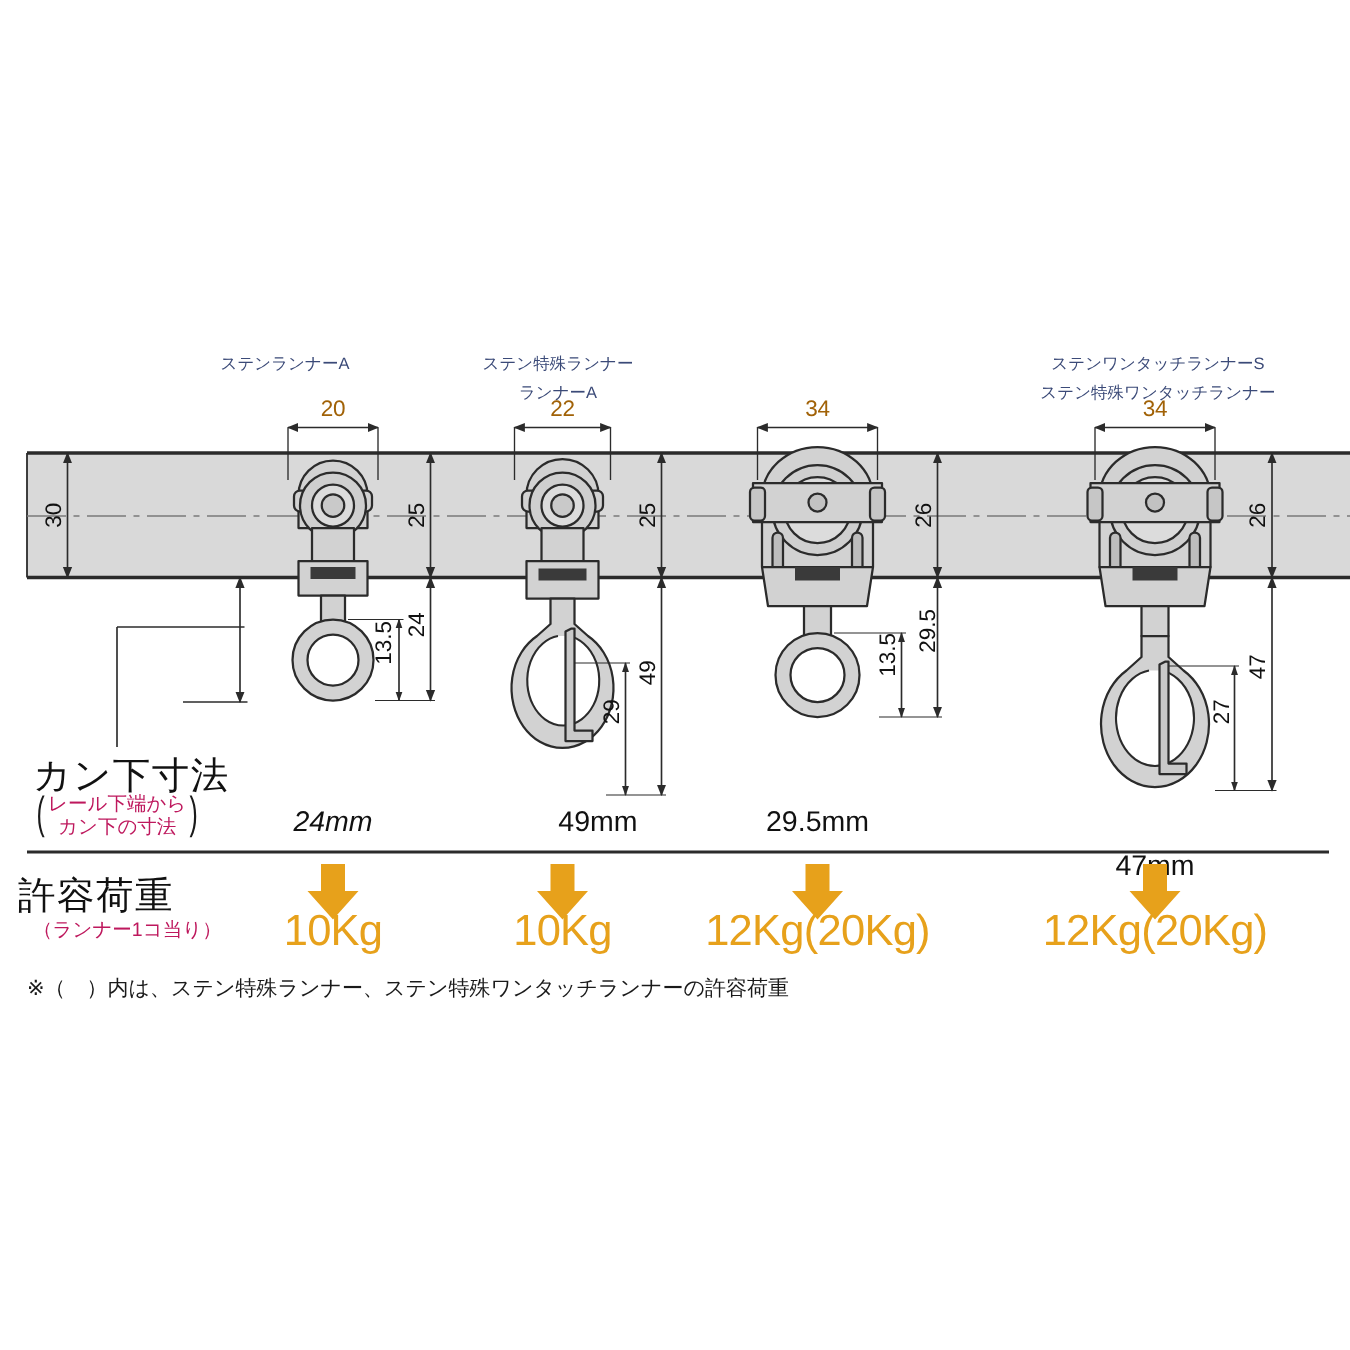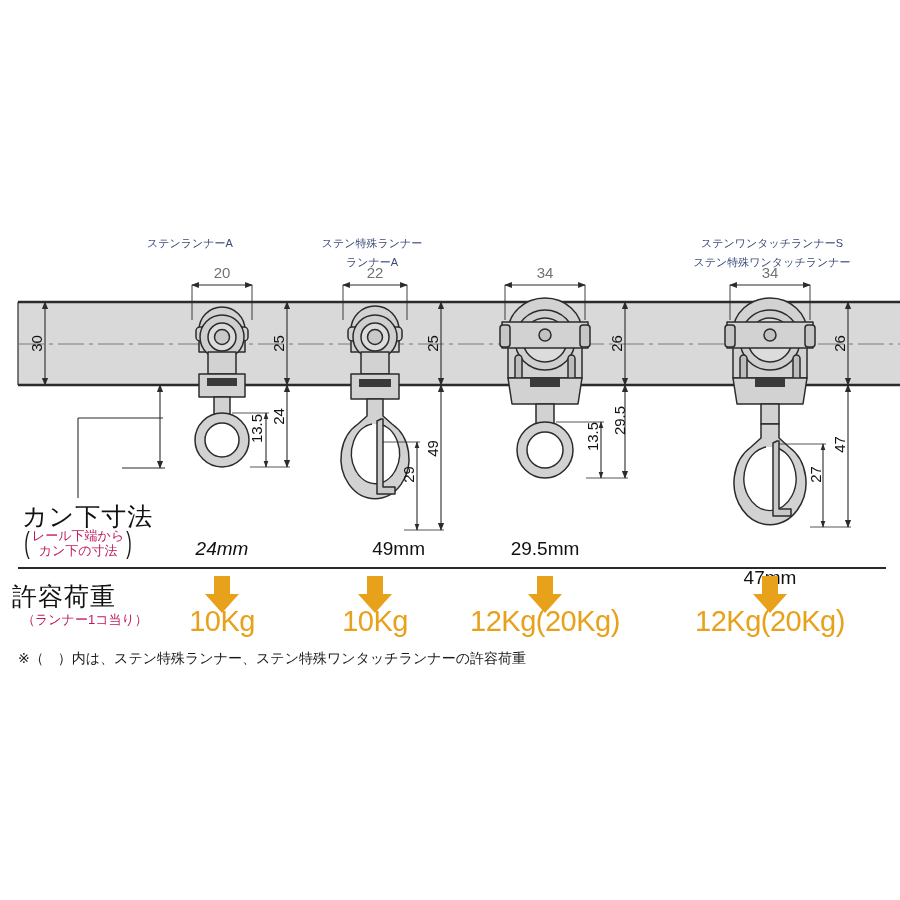--- a/index.html
+++ b/index.html
@@ -1,21 +1,21 @@
 <!DOCTYPE html>
 <html><head>
 <meta charset="utf-8">
 <style>
   html,body{margin:0;padding:0;background:#ffffff;}
   body{width:900px;height:900px;position:relative;overflow:hidden;
        font-family:"Liberation Sans","DejaVu Sans",sans-serif;color:#1a1a1a;}
   #stage{position:absolute;left:0;top:0;width:900px;height:900px;}
   .abs{position:absolute;}
   .lbl{color:#3b4a78;font-size:11px;line-height:19px;text-align:center;white-space:nowrap;}
-  .dimnum{font-size:15px;color:#737373;letter-spacing:-.2px;}
+  .dimnum{font-size:15px;color:#a16207;letter-spacing:-.2px;}
   .vnum{font-size:15px;color:#111;transform:rotate(-90deg);transform-origin:50% 50%;white-space:nowrap;}
   .mm{font-size:19px;color:#111;text-align:center;white-space:nowrap;font-weight:400;}
   .kg{font-size:29px;color:#e7a11b;text-align:center;white-space:nowrap;letter-spacing:-.5px;}
   .rowttl{font-size:25px;color:#111;white-space:nowrap;letter-spacing:1px;}
   .rowsub{font-size:13px;color:#be185d;white-space:nowrap;line-height:15px;}
   .note{font-size:14px;color:#1a1a1a;white-space:nowrap;}
   .hr{background:#2b2b2b;height:1.6px;}
   svg{display:block;overflow:visible;}
 </style>
 </head>

